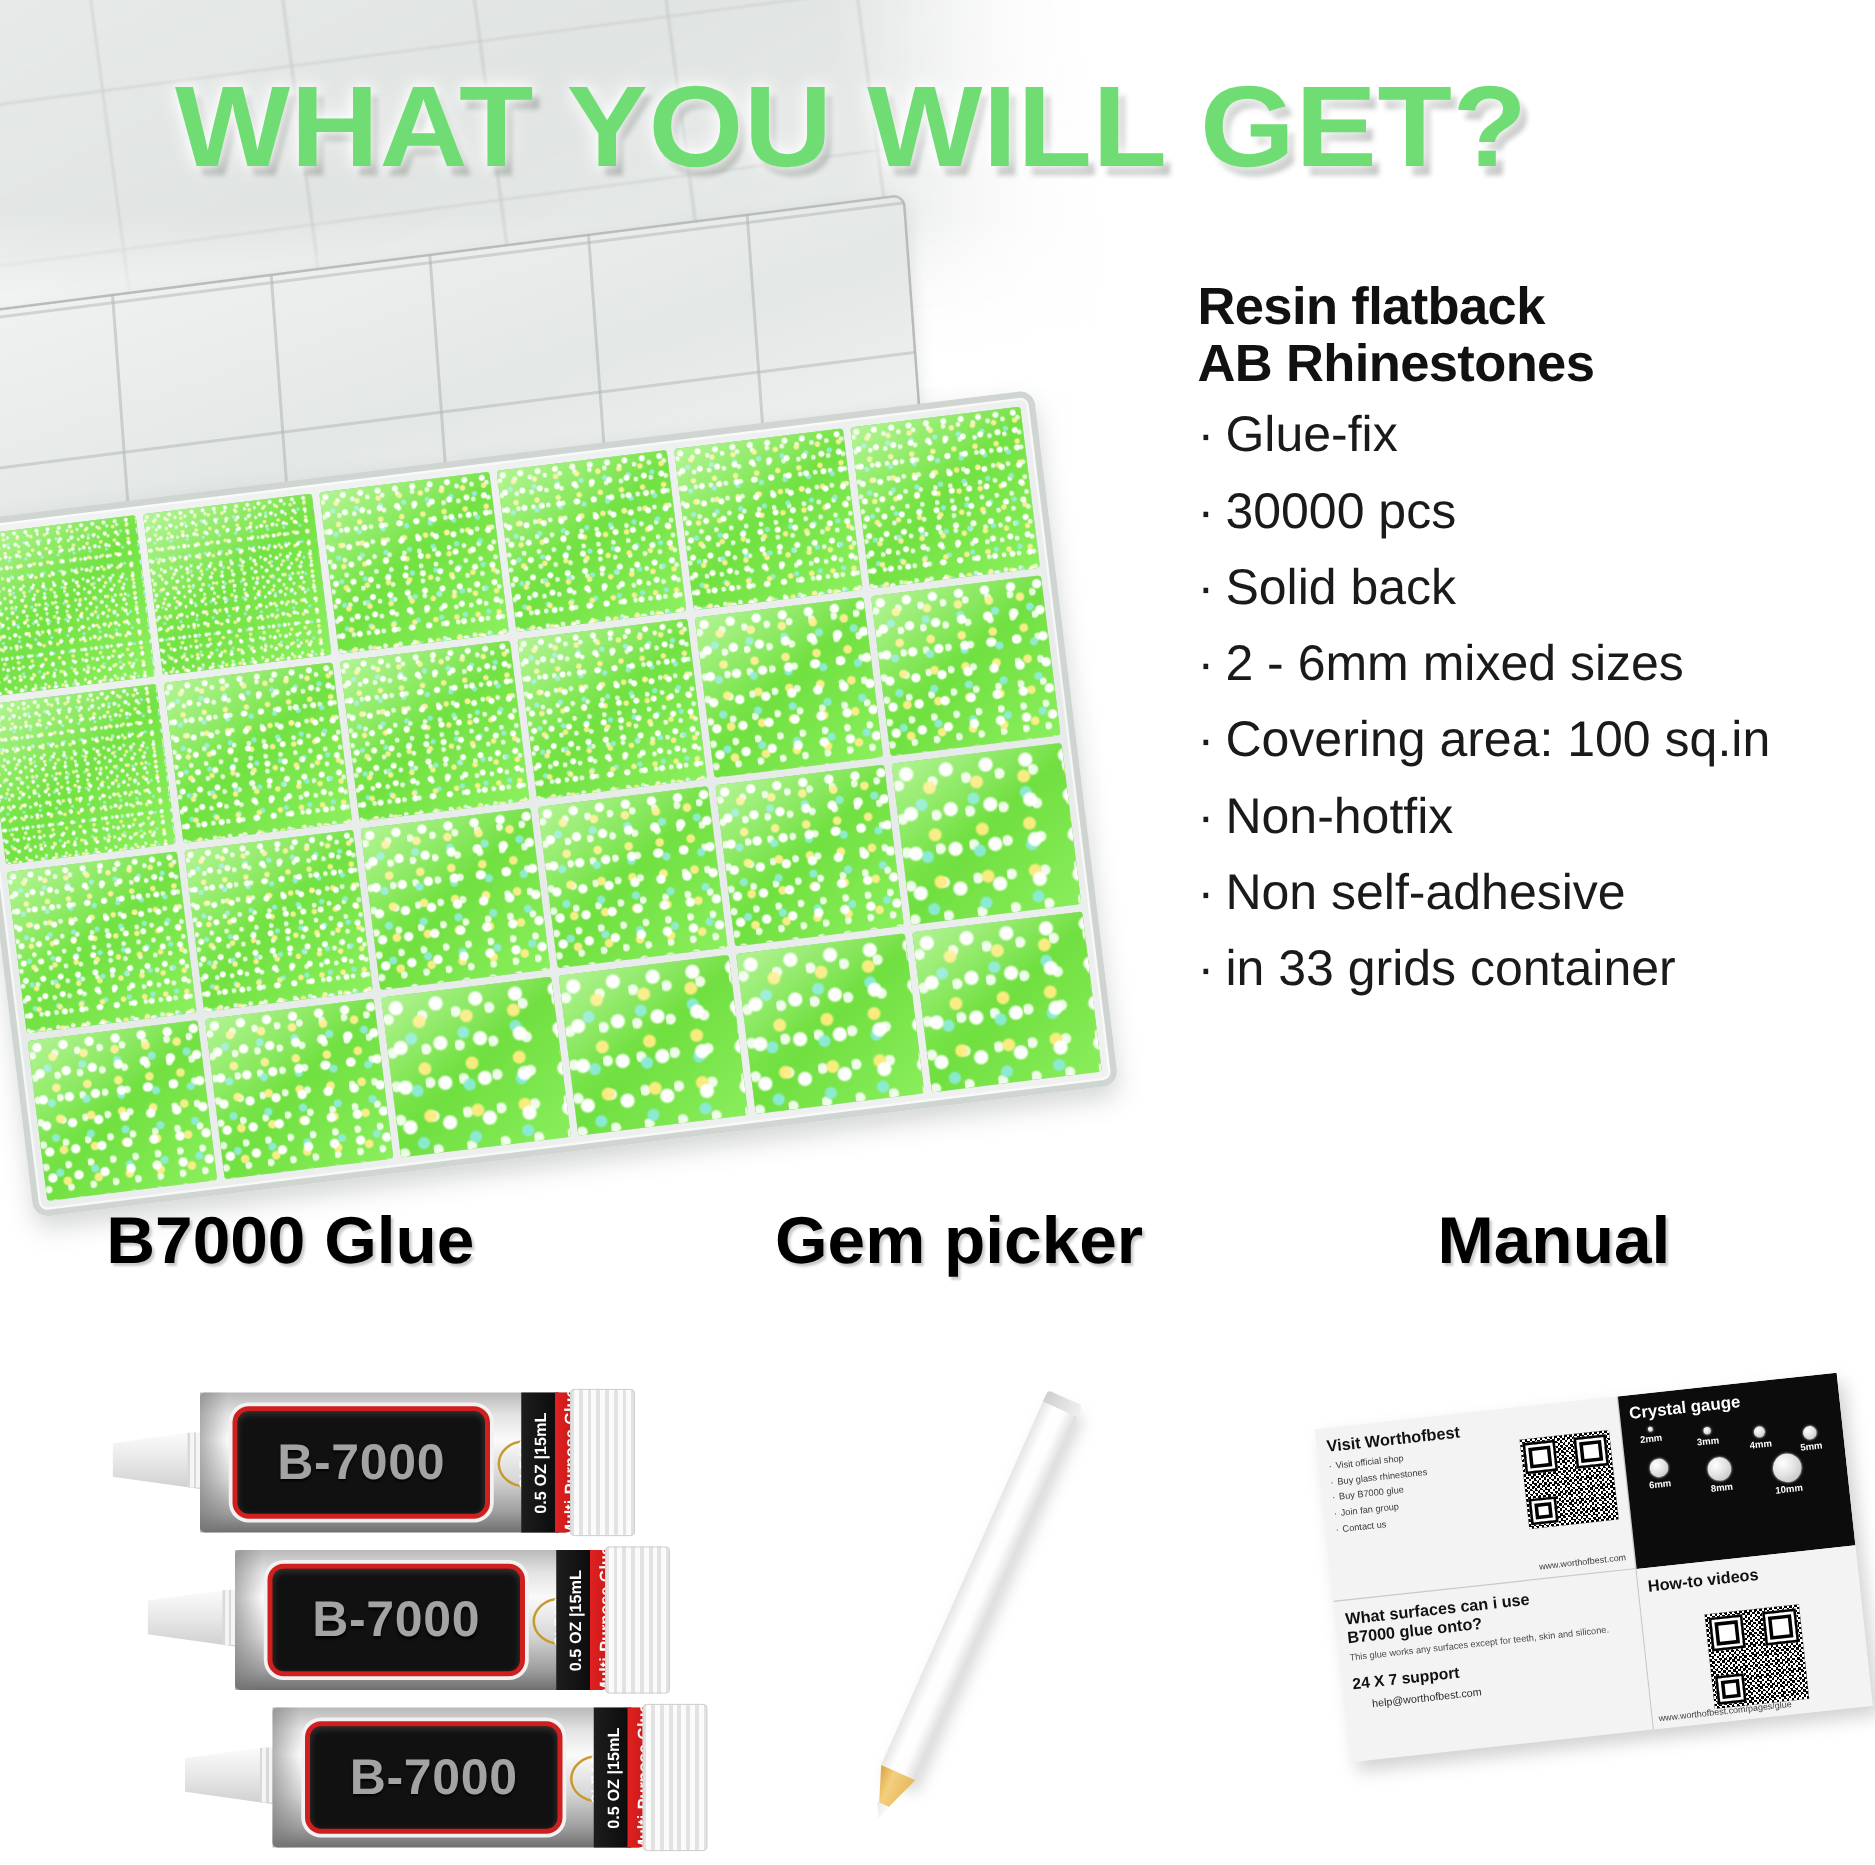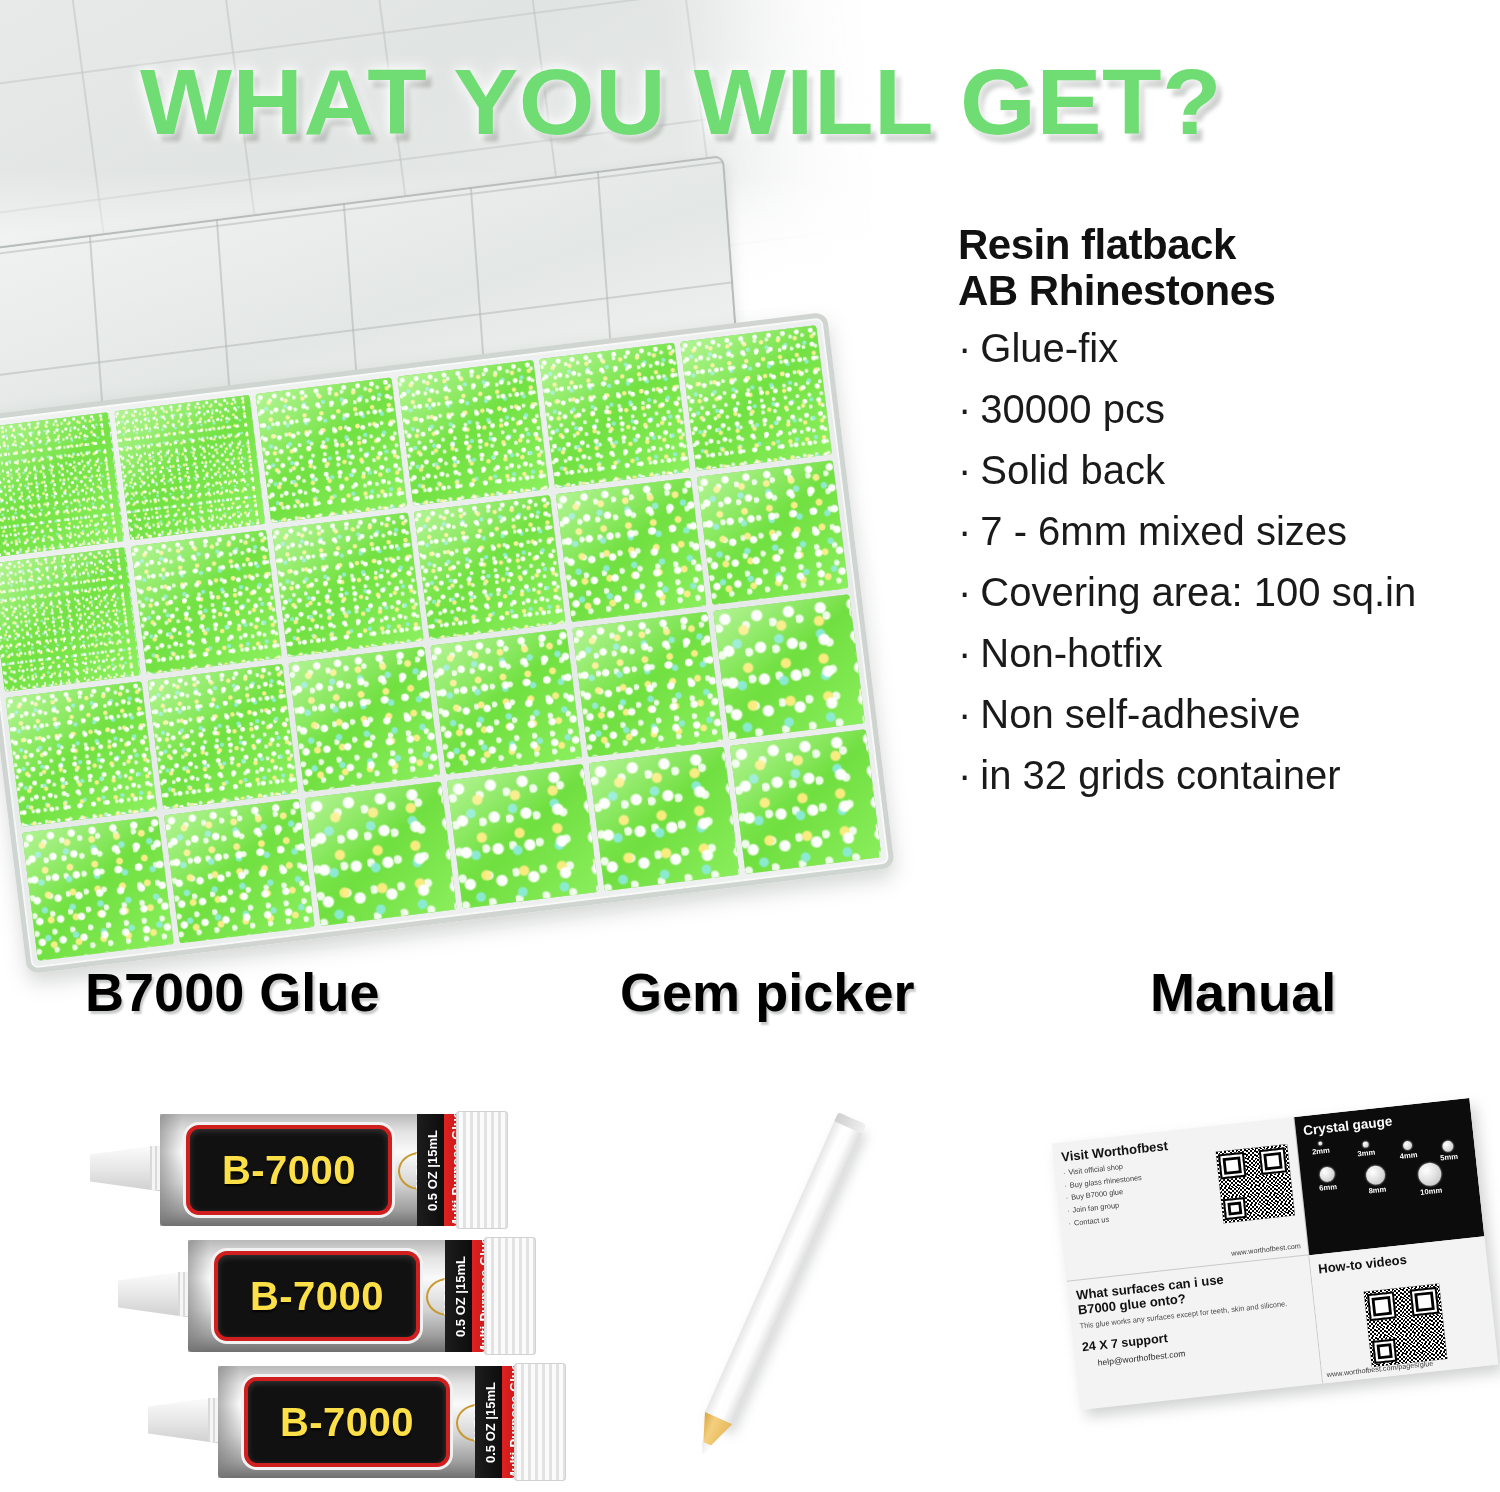--- a/index.html
+++ b/index.html
@@ -243,21 +243,21 @@
     content: ""; position: absolute; left: 0; top: 0; width: 22px; height: 100%;
     background: linear-gradient(90deg, rgba(120,120,120,0.55), rgba(255,255,255,0));
   }
   .label-plate {
     position: absolute; left: 26px; top: 11px; width: 206px; height: 90px;
     background: #111; border: 4px solid #cf1f1f; border-radius: 13px;
     box-shadow: 0 0 0 3px #f2f2f2, inset 0 2px 6px rgba(255,255,255,0.16);
     display: flex; align-items: center; justify-content: center;
   }
   .label-plate span {
-    color: #fde047; font-weight: bold; font-size: 40px; letter-spacing: 0.5px;
+    color: #a3a3a3; font-weight: bold; font-size: 40px; letter-spacing: 0.5px;
     text-shadow: 0 2px 2px rgba(0,0,0,0.9);
   }
   .clear-badge {
     position: absolute; left: 238px; top: 38px;
     width: 44px; height: 38px; border: 2px solid #c8992f; border-radius: 50%;
     display: flex; align-items: center; justify-content: center;
     background: rgba(255,255,255,0.08);
   }
   .clear-badge span {
     color: #fff; font-size: 11px; font-weight: bold; letter-spacing: 0.4px;
@@ -502,25 +502,25 @@
 
   <div class="features">
     <h2>
       <span>Resin flatback</span><br>
       <span>AB Rhinestones</span>
     </h2>
     <ul id="feature-list">
         <li><span class="dot">·</span><span>Glue-fix</span></li>
         <li><span class="dot">·</span><span>30000 pcs</span></li>
         <li><span class="dot">·</span><span>Solid back</span></li>
-        <li><span class="dot">·</span><span>7 - 6mm mixed sizes</span></li>
+        <li><span class="dot">·</span><span>2 - 6mm mixed sizes</span></li>
         <li><span class="dot">·</span><span>Covering area: 100 sq.in</span></li>
         <li><span class="dot">·</span><span>Non-hotfix</span></li>
         <li><span class="dot">·</span><span>Non self-adhesive</span></li>
-        <li><span class="dot">·</span><span>in 32 grids container</span></li>
+        <li><span class="dot">·</span><span>in 33 grids container</span></li>
       </ul>
   </div>
 
   <div class="sec-head" id="head-glue">B7000 Glue</div>
   <div class="sec-head" id="head-picker">Gem picker</div>
   <div class="sec-head" id="head-manual">Manual</div>
 
 
   <div class="tubes" id="tube-stack">
       <div class="tube tube-1">

